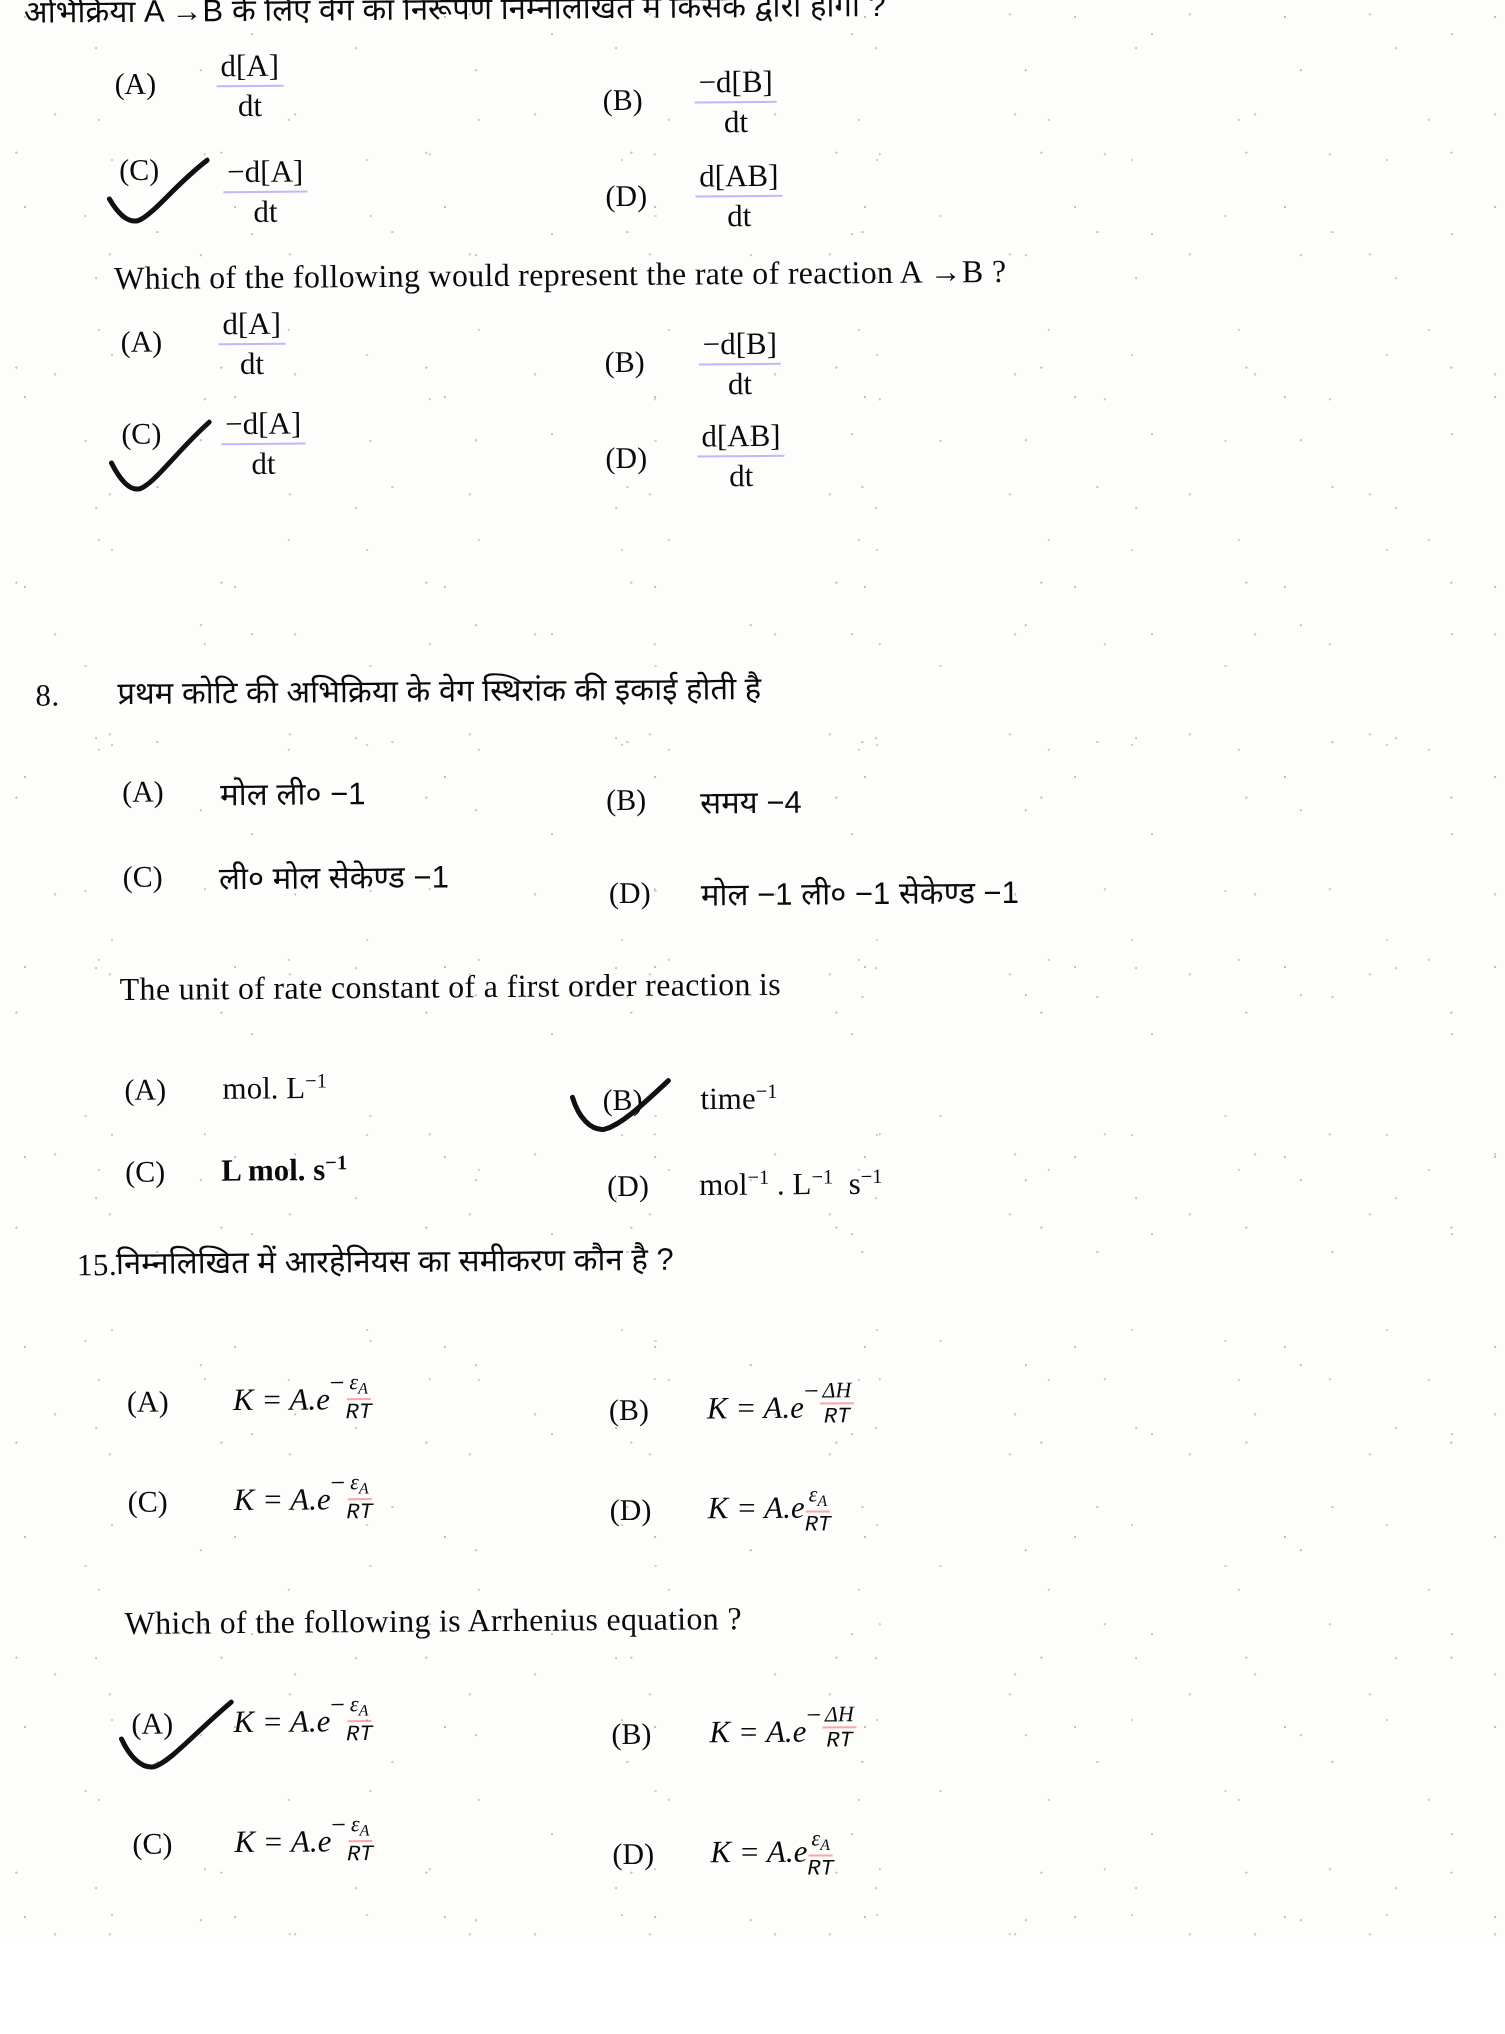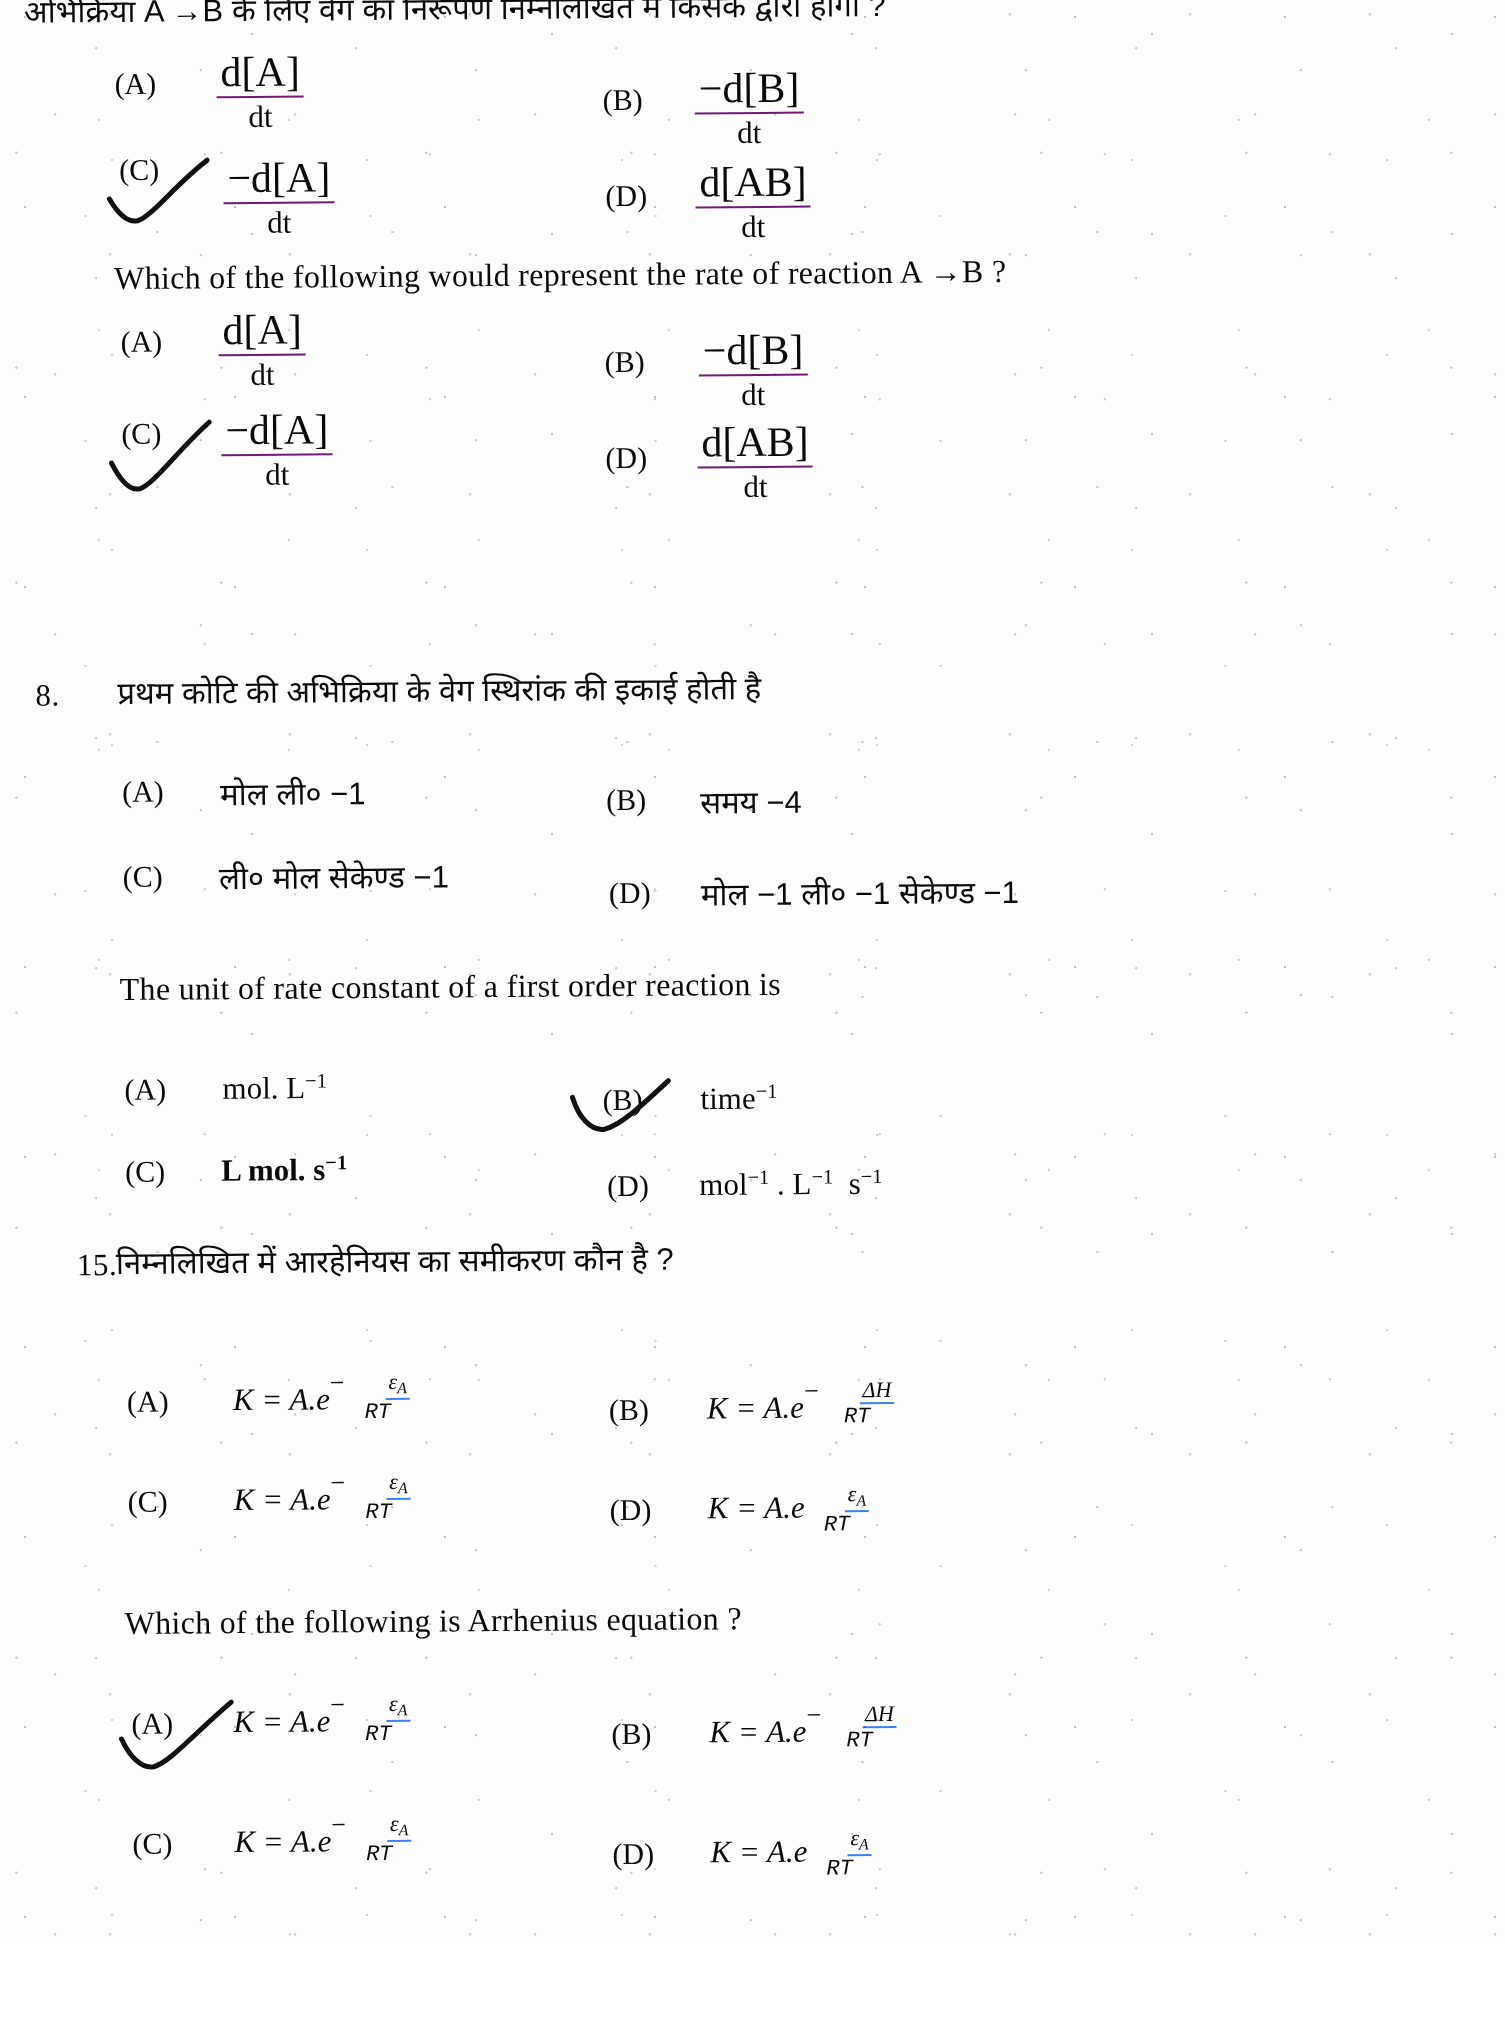--- a/index.html
+++ b/index.html
@@ -85,22 +85,22 @@
   
   .frac {
     display: inline-flex;
     flex-direction: column;
     align-items: center;
     vertical-align: middle;
     line-height: 1.05;
   }
   .frac .num {
     padding: 0 4px 2px 4px;
-    border-bottom: 2px solid #701a75;
-    font-size: 42px;
+    border-bottom: 2px solid #c4b5fd;
+    font-size: 31px;
   }
   .frac .den {
     padding-top: 3px;
     font-size: 31px;
   }
 
   
   .eqn {
     position: absolute;
     font-size: 31px;
@@ -117,23 +117,22 @@
   .expfrac {
     display: inline-flex;
     flex-direction: column;
     align-items: center;
     position: relative;
     top: -20px;
     line-height: 1.02;
     font-size: 22px;
   }
   .expfrac .num {
-    border-bottom: 2px solid #3b82f6;
+    border-bottom: 2px solid #fca5a5;
     padding: 0 3px 1px 3px;
-    margin-left: 40px;
   }
   .expfrac .den {
     padding-top: 2px;
     font-family: Liberation Mono, monospace;
   }
   .sub { font-size: .72em; vertical-align: -.28em; font-style: italic; }
   .sup { font-size: .66em; vertical-align: .52em; font-style: normal; }
 
   
   .tick {

